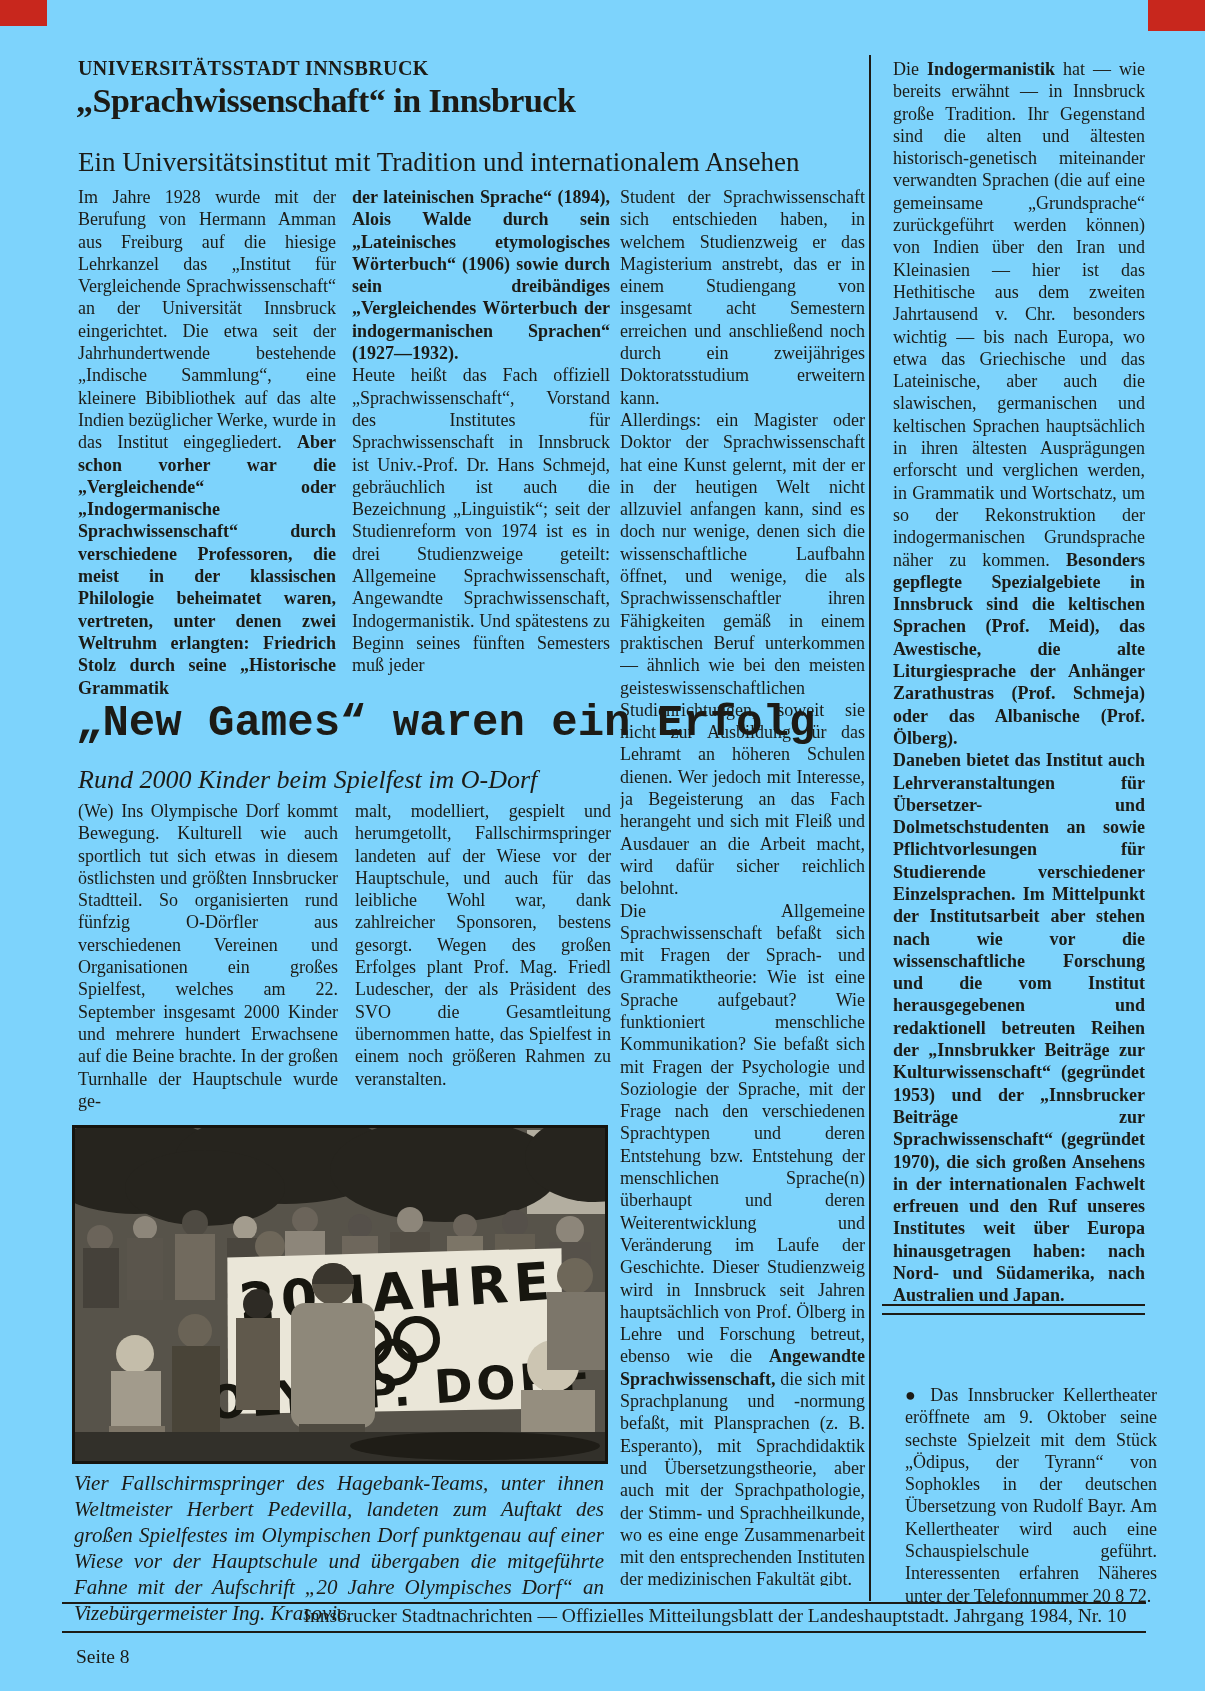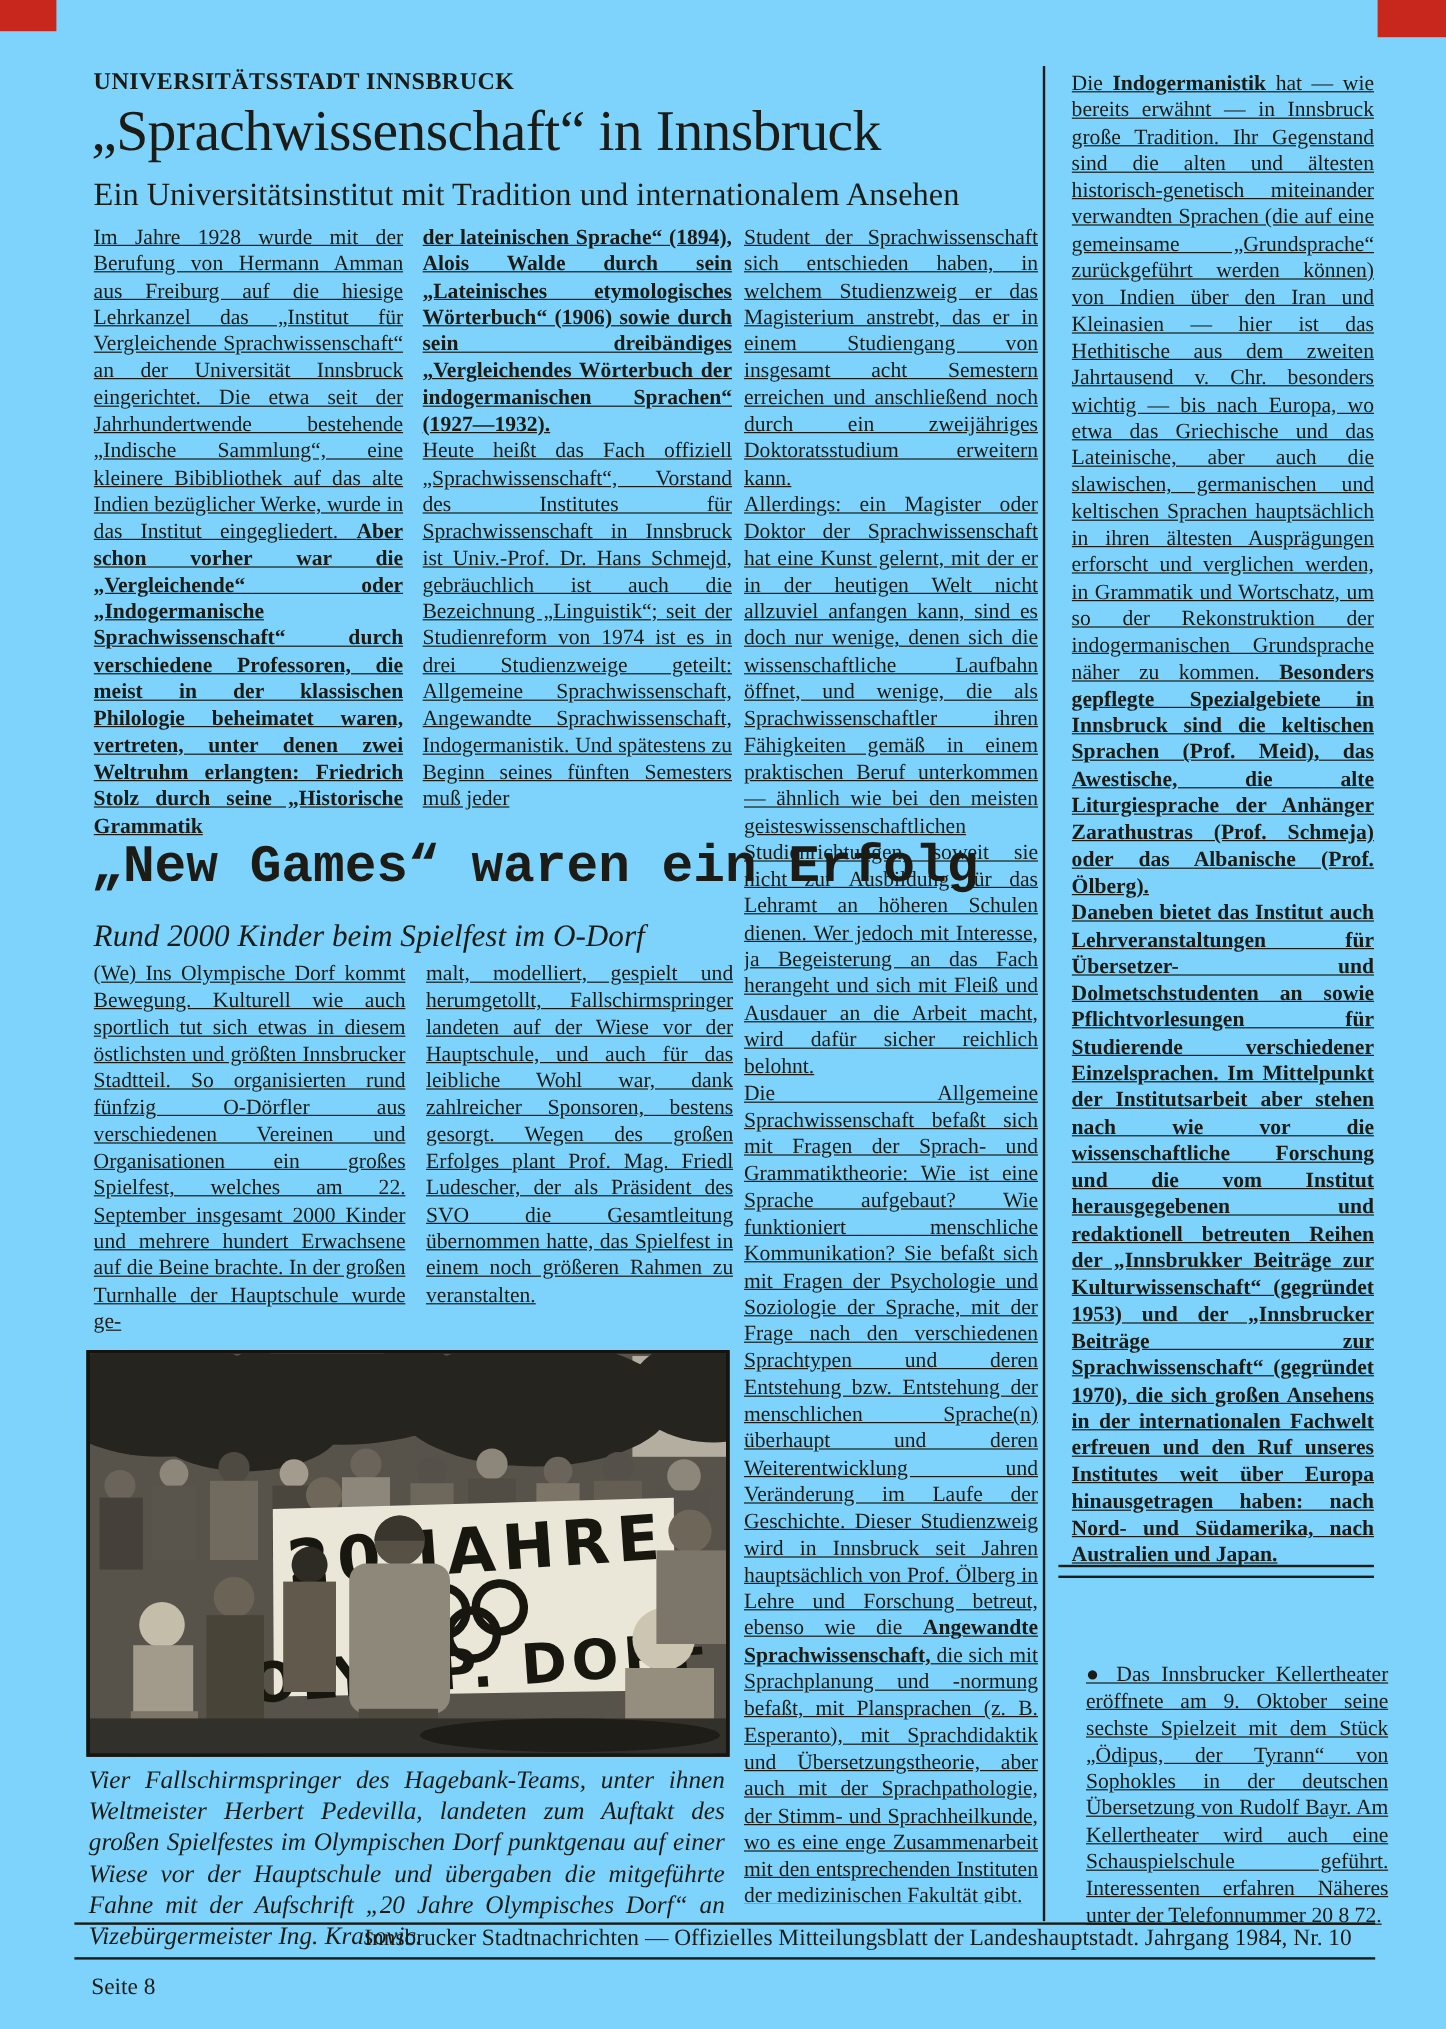--- a/index.html
+++ b/index.html
@@ -2,23 +2,23 @@
 <html lang="de"><head>
 <meta charset="utf-8">
 <style>
   html,body{margin:0;padding:0;background:#f2efe2;}
   .page{position:relative;width:1205px;height:1691px;background:#7dd3fc;
         font-family:"Liberation Serif", serif;color:#1c1b16;overflow:hidden;}
   .regmark{position:absolute;background:#c8271d;}
   .regmark.left{left:0;top:0;width:47px;height:26px;}
   .regmark.right{left:1148px;top:0;width:57px;height:31px;}
   .kicker{position:absolute;left:78px;top:57px;font-size:20px;font-weight:bold;letter-spacing:.4px;}
-  .headline1{position:absolute;left:76px;top:82px;margin:0;font-size:48px;font-weight:normal;letter-spacing:-.5px;white-space:nowrap;}
+  .headline1{position:absolute;left:76px;top:82px;margin:0;font-size:34px;font-weight:bold;letter-spacing:-.5px;white-space:nowrap;}
   .subhead1{position:absolute;left:78px;top:147px;font-size:27px;white-space:nowrap;}
-  .col{position:absolute;text-align:justify;font-size:18px;line-height:22.3px;overflow:hidden;text-decoration:underline;}
+  .col{position:absolute;text-align:justify;font-size:18px;line-height:22.3px;overflow:hidden;}
   .col .para{margin:0;text-align:justify;}
   .b{font-weight:bold;}
   .col1{left:78px;top:186px;width:258px;height:516px;}
   .col2{left:352px;top:186px;width:258px;height:516px;}
   .col3{left:620px;top:186px;width:245px;height:1400px;}
   .col4{left:893px;top:58px;width:252px;height:1246px;}
   .vrule{position:absolute;left:869px;top:55px;width:2px;height:1546px;background:#1c1b16;}
   .doublerule{position:absolute;left:882px;top:1304px;width:263px;height:7px;
               border-top:2px solid #1c1b16;border-bottom:2px solid #1c1b16;}
   .note{left:893px;top:1384px;width:252px;height:262px;margin-left:12px;}

